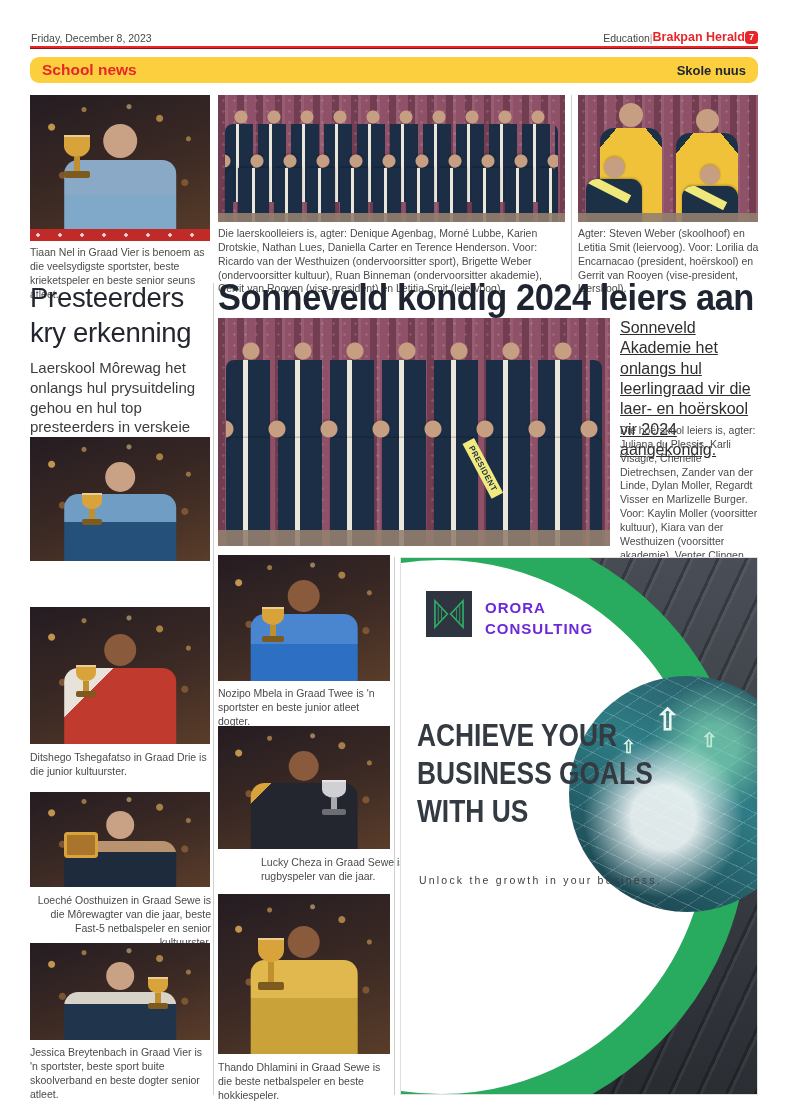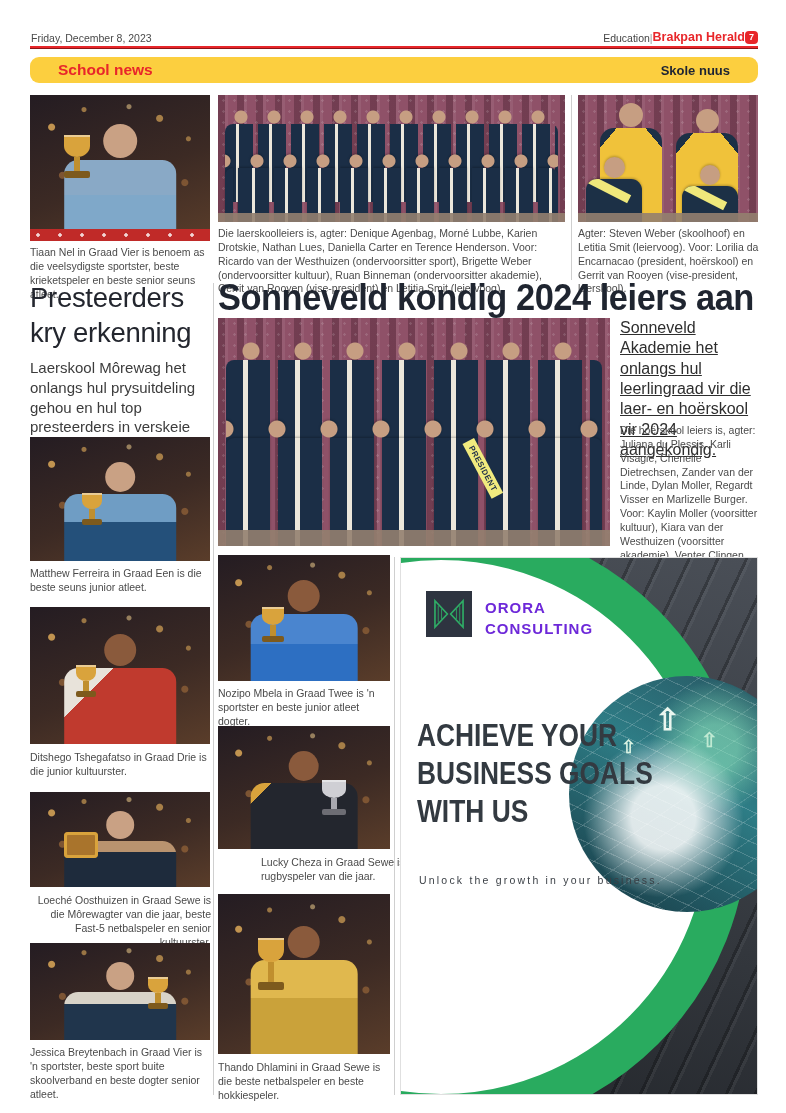--- a/index.html
+++ b/index.html
@@ -9,21 +9,21 @@
 
   
   .hdr-date { position:absolute; left:31px; top:32px; font-size:10.5px; color:#4a4a4a; }
   .hdr-right { position:absolute; right:28px; top:30px; font-size:10.5px; color:#444; display:flex; align-items:flex-end; gap:0; }
   .hdr-sep { color:#999; }
   .hdr-brand { color:#e8262a; font-weight:bold; font-size:12.5px; }
   .hdr-badge { background:#e8262a; color:#fff; font-weight:bold; font-size:9px; border-radius:4px; padding:1px 4px 2px; }
   .red-rule { position:absolute; left:30px; top:46px; width:728px; height:3px;
               background:linear-gradient(#e8262a 0 65%, #8d1517 65% 100%); }
   .banner { position:absolute; left:30px; top:57px; width:728px; height:26px; background:#fccf3f;
-            border-radius:9px; display:flex; align-items:center; justify-content:space-between; padding:0 28px; }
+            border-radius:9px; display:flex; align-items:center; justify-content:space-between; padding:0 12px; }
   .banner .bl { color:#e8262a; font-weight:bold; font-size:15.5px; }
   .banner .br { color:#1d2433; font-weight:bold; font-size:13px; }
 
   
   .vrule { position:absolute; width:1px; background:#cfcfcf; }
 
   
   .photo { position:absolute; overflow:hidden; }
   .curtain { background-color:#8f5168;
     background-image:
@@ -203,21 +203,20 @@
     <div class="trophy" style="left:52px; top:56px; width:20px;">
       <div class="cup" style="height:16px;"></div>
         <div class="stem" style="height:10px;"></div>
         <div class="base" style="height:6px;"></div>
     </div>
     <div class="kid">
       <div class="ph" style="width:30px; height:30px; background:#c9a184;"></div>
       <div class="pb" style="background:linear-gradient(#6f9dc4 0 28%, #24507a 28% 100%);"></div>
     </div>
   </div>
-  <div class="caption" style="left:30px; top:567px; width:181px;">Matthew Ferreira in Graad Een is die beste seuns junior atleet.</div>
 
   <div class="photo stagebg" style="left:30px; top:607px; width:180px; height:137px;">
     <div class="trophy" style="left:46px; top:58px; width:20px;">
       <div class="cup" style="height:16px;"></div>
         <div class="stem" style="height:10px;"></div>
         <div class="base" style="height:6px;"></div>
     </div>
     <div class="kid">
       <div class="ph" style="width:32px; height:32px; background:#8a5a3c;"></div>
       <div class="pb" style="background:linear-gradient(135deg, #e8e3da 0 22%, #c03a2e 22% 100%);"></div>

